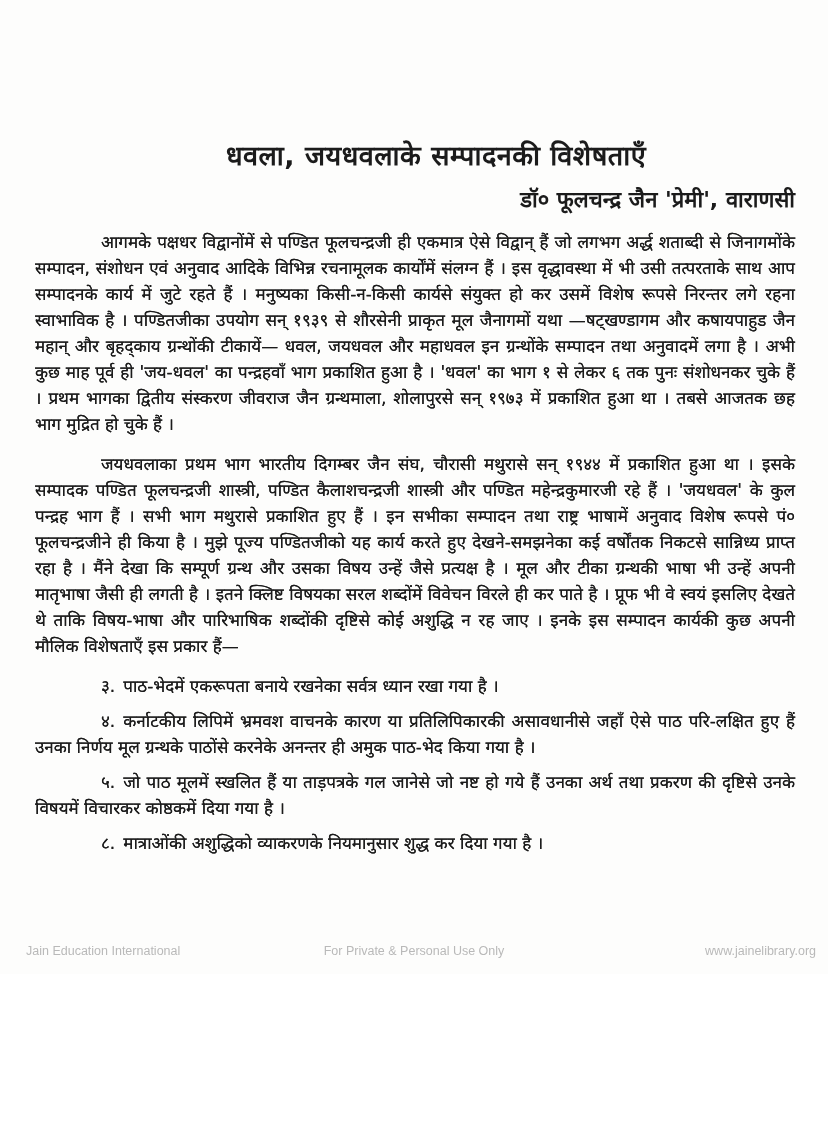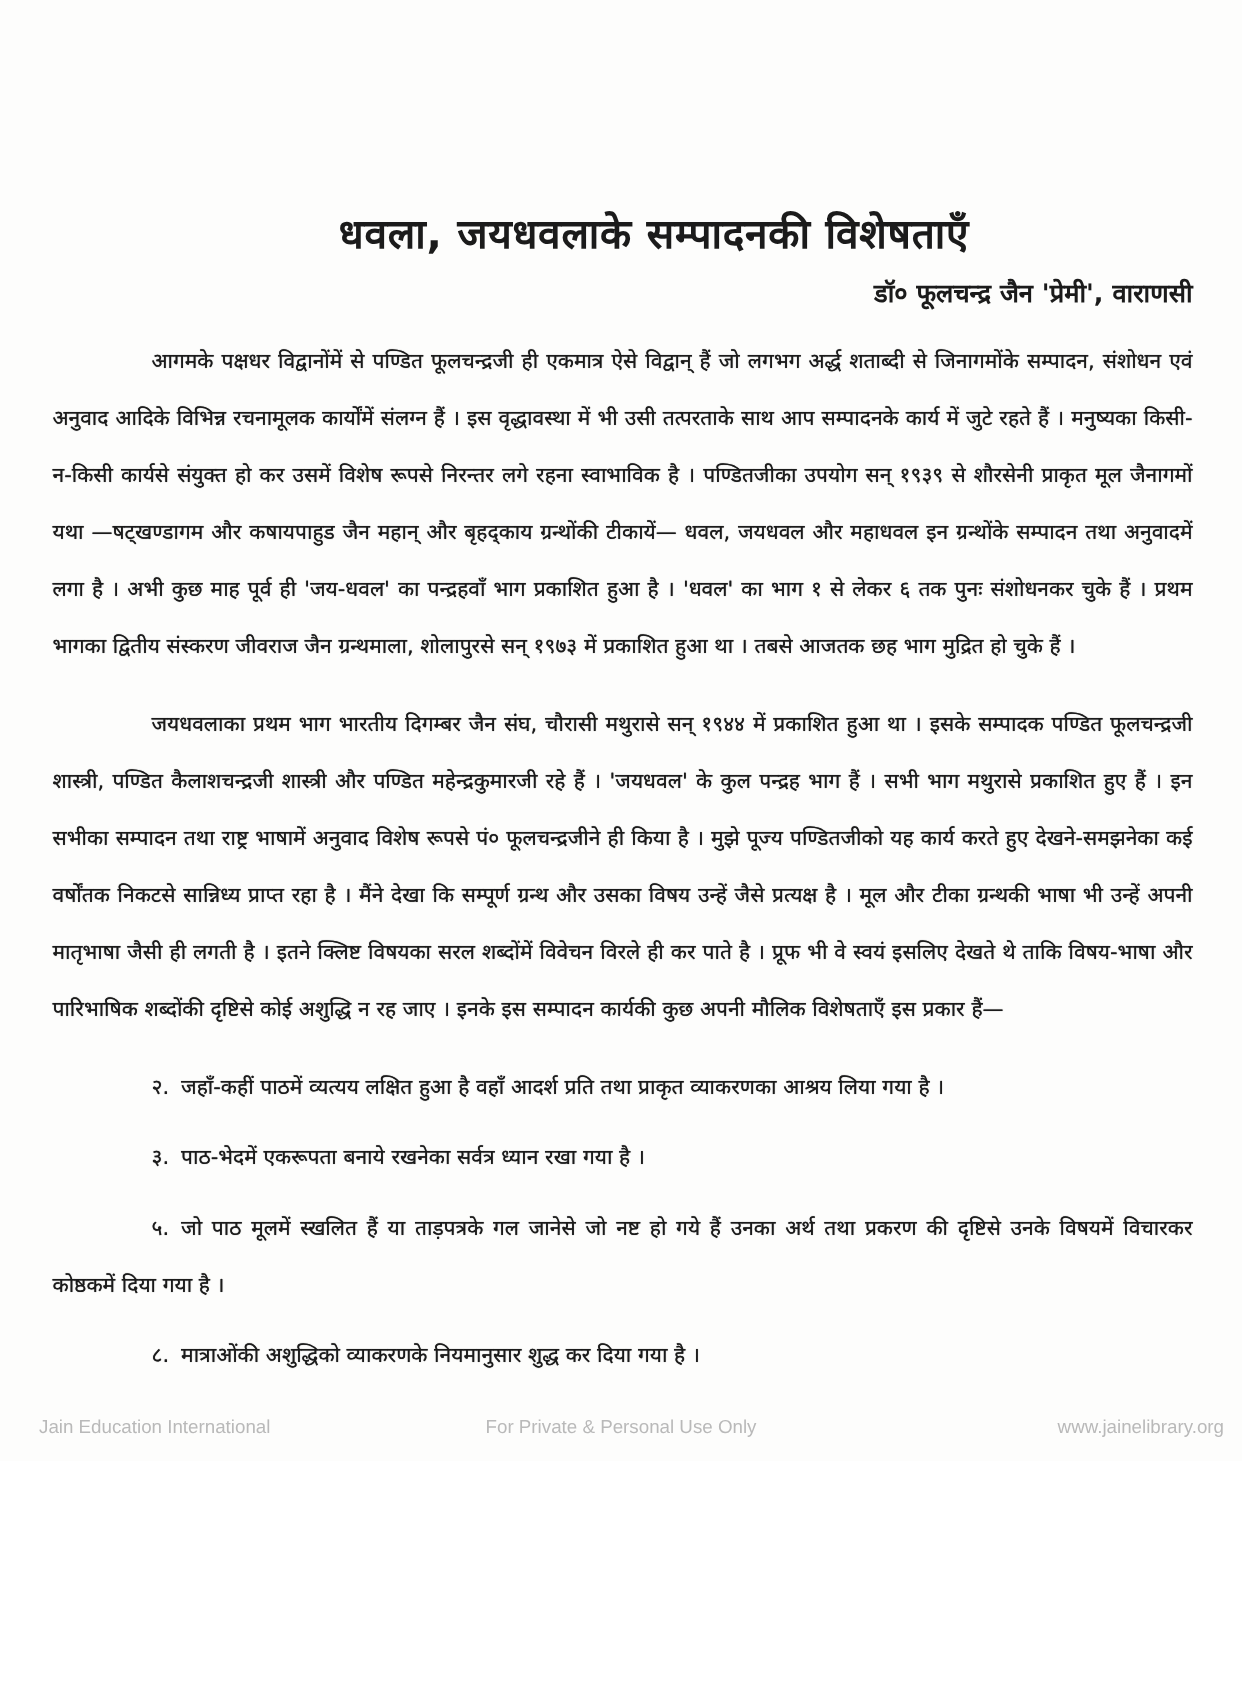--- a/index.html
+++ b/index.html
@@ -22,28 +22,28 @@
     padding-top: 136px;
     text-align: center;
     font-size: 27px;
     font-weight: bold;
     letter-spacing: 0.5px;
     transform: translateX(22px);
   }
   .doc-author {
     margin: 10px 33px 0 0;
     text-align: right;
-    font-size: 17px;
+    font-size: 22px;
     font-weight: bold;
     padding-left: 36px;
   }
   .doc-body {
     margin: 16px 33px 0 35px;
-    font-size: 14px;
-    line-height: 38px;
+    font-size: 17px;
+    line-height: 26px;
     text-align: justify;
     text-shadow: 0 0 0.5px #2a2a2a;
   }
   .doc-para {
     margin: 0 0 14px 0;
     text-indent: 66px;
   }
   .doc-list {
     margin: 4px 0 0 0;
     padding: 0;
@@ -85,22 +85,22 @@
 
   <div class="doc-author">डॉ० फूलचन्द्र जैन 'प्रेमी', वाराणसी</div>
 
   <div class="doc-body">
 
     <p class="doc-para">आगमके पक्षधर विद्वानोंमें से पण्डित फूलचन्द्रजी ही एकमात्र ऐसे विद्वान् हैं जो लगभग अर्द्ध शताब्दी से जिनागमोंके सम्पादन, संशोधन एवं अनुवाद आदिके विभिन्न रचनामूलक कार्योंमें संलग्न हैं ।  इस वृद्धावस्था में भी उसी तत्परताके साथ आप सम्पादनके कार्य में जुटे रहते हैं । मनुष्यका  किसी-न-किसी  कार्यसे संयुक्त हो कर उसमें विशेष रूपसे निरन्तर  लगे  रहना  स्वाभाविक है ।  पण्डितजीका उपयोग  सन् १९३९ से शौरसेनी प्राकृत मूल  जैनागमों यथा —षट्खण्डागम और  कषायपाहुड जैन  महान् और  बृहद्काय  ग्रन्थोंकी  टीकायें— धवल, जयधवल और महाधवल इन ग्रन्थोंके सम्पादन  तथा  अनुवादमें  लगा है ।  अभी कुछ माह पूर्व ही 'जय-धवल' का पन्द्रहवाँ भाग  प्रकाशित हुआ है ।  'धवल' का  भाग १ से लेकर ६ तक पुनः  संशोधनकर चुके हैं । प्रथम भागका द्वितीय संस्करण  जीवराज जैन  ग्रन्थमाला, शोलापुरसे सन् १९७३ में प्रकाशित हुआ था । तबसे आजतक छह भाग मुद्रित हो चुके हैं ।</p>
 
     <p class="doc-para">जयधवलाका प्रथम भाग भारतीय दिगम्बर जैन संघ, चौरासी मथुरासे सन् १९४४ में  प्रकाशित हुआ था । इसके सम्पादक पण्डित फूलचन्द्रजी शास्त्री, पण्डित कैलाशचन्द्रजी  शास्त्री और पण्डित महेन्द्रकुमारजी रहे हैं । 'जयधवल' के कुल पन्द्रह  भाग हैं ।  सभी भाग  मथुरासे प्रकाशित हुए हैं ।  इन सभीका  सम्पादन  तथा राष्ट्र  भाषामें अनुवाद विशेष रूपसे पं० फूलचन्द्रजीने ही किया है ।  मुझे पूज्य पण्डितजीको यह कार्य करते  हुए देखने-समझनेका कई वर्षोंतक निकटसे सान्निध्य प्राप्त रहा है । मैंने देखा कि  सम्पूर्ण  ग्रन्थ और  उसका विषय उन्हें जैसे प्रत्यक्ष है । मूल और टीका ग्रन्थकी भाषा भी उन्हें अपनी मातृभाषा जैसी ही लगती है । इतने क्लिष्ट विषयका सरल शब्दोंमें  विवेचन विरले ही कर पाते है ।  प्रूफ भी वे  स्वयं इसलिए देखते थे ताकि विषय-भाषा और पारिभाषिक शब्दोंकी दृष्टिसे  कोई अशुद्धि न रह जाए ।  इनके इस सम्पादन कार्यकी कुछ अपनी  मौलिक विशेषताएँ इस प्रकार हैं—</p>
 
     <ol class="doc-list">
-      <li class="doc-list-item"><span class="num">२.</span><span>जहाँ-कहीं  पाठमें  व्यत्यय लक्षित  हुआ है  वहाँ  आदर्श  प्रति तथा  प्राकृत व्याकरणका  आश्रय लिया गया है ।</span></li>
       <li class="doc-list-item"><span class="num">३.</span><span>पाठ-भेदमें एकरूपता बनाये रखनेका सर्वत्र ध्यान रखा गया है ।</span></li>
+      <li class="doc-list-item"><span class="num">४.</span><span>कर्नाटकीय लिपिमें भ्रमवश वाचनके कारण या प्रतिलिपिकारकी असावधानीसे  जहाँ ऐसे पाठ परि-लक्षित हुए हैं उनका निर्णय मूल ग्रन्थके पाठोंसे करनेके अनन्तर ही अमुक पाठ-भेद किया गया है ।</span></li>
       <li class="doc-list-item"><span class="num">५.</span><span>जो पाठ मूलमें स्खलित हैं या ताड़पत्रके गल जानेसे जो नष्ट हो गये हैं  उनका  अर्थ तथा प्रकरण की दृष्टिसे उनके विषयमें विचारकर कोष्ठकमें दिया गया है ।</span></li>
       <li class="doc-list-item"><span class="num">८.</span><span>मात्राओंकी अशुद्धिको व्याकरणके नियमानुसार शुद्ध कर दिया गया है ।</span></li>
     </ol>
 
   </div>
 
   <div class="page-footer">
     <span class="left">Jain Education International</span>
     <span class="center">For Private &amp; Personal Use Only</span>
     <span class="right">www.jainelibrary.org</span>

